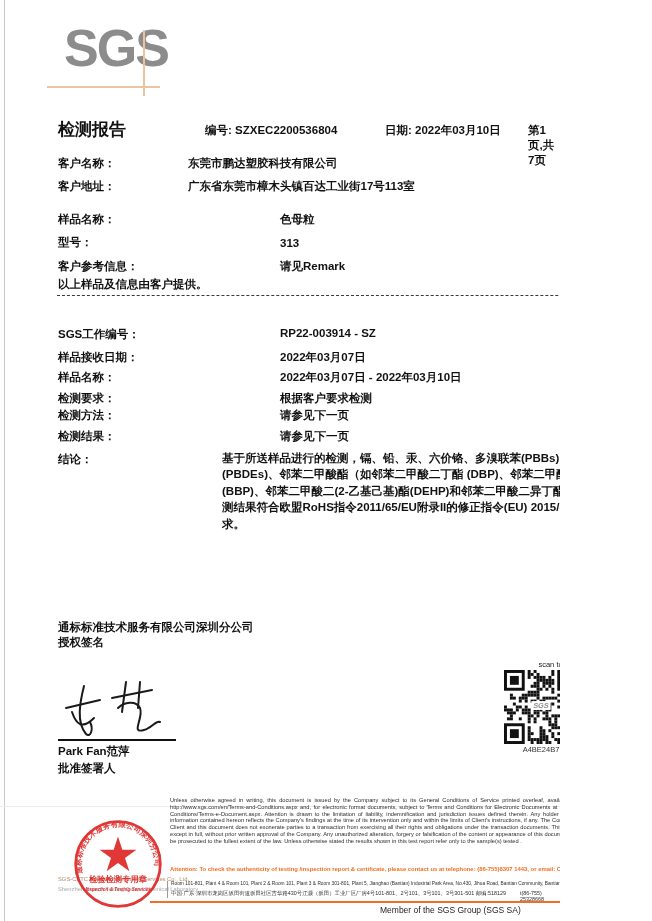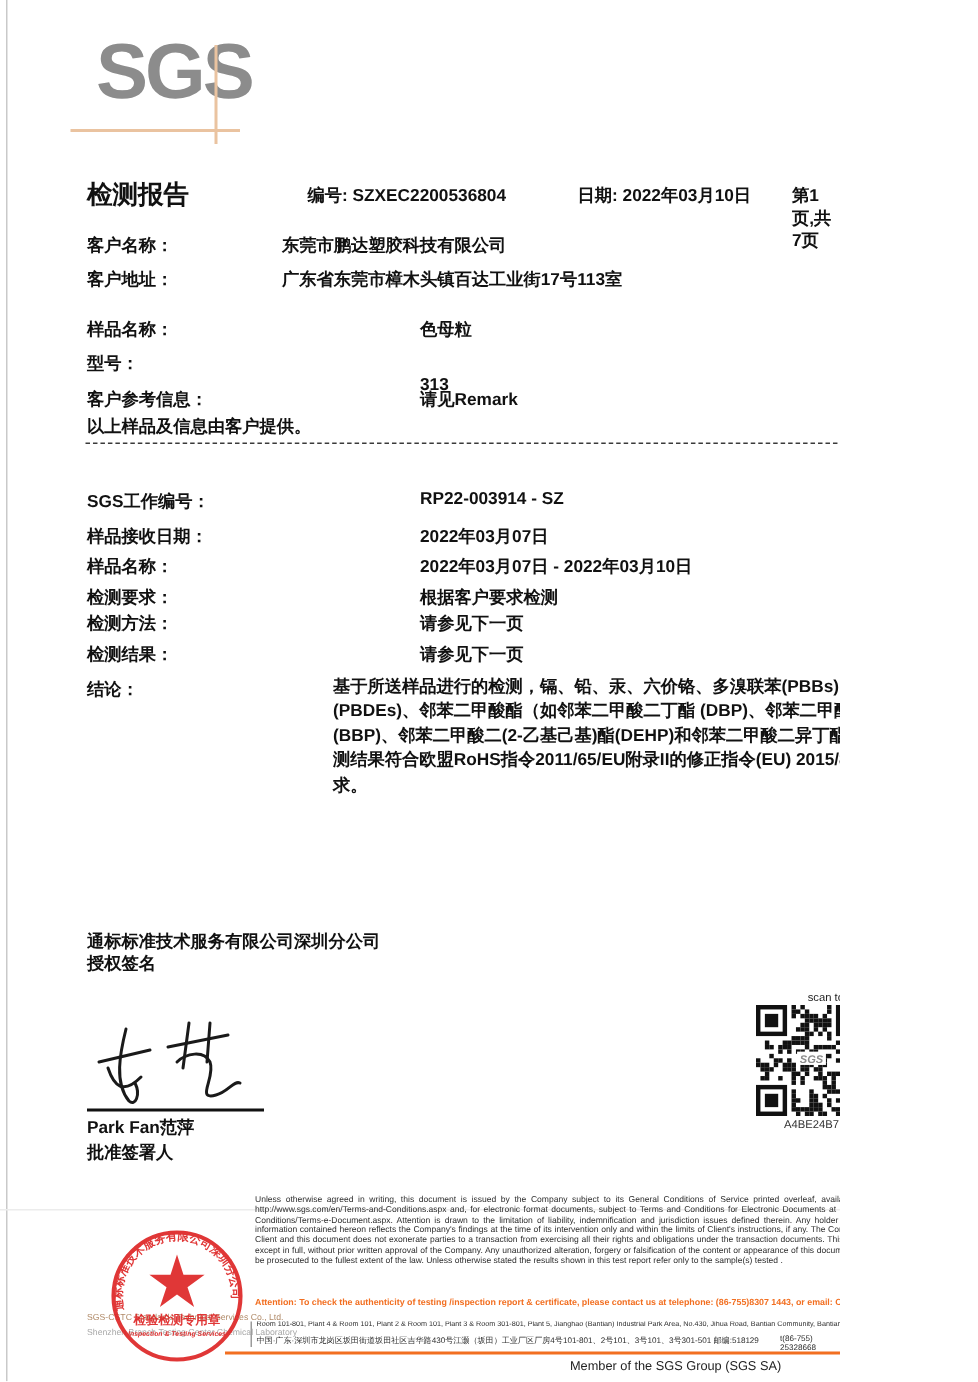--- a/index.html
+++ b/index.html
@@ -74,21 +74,21 @@
     <span class="lbl">客户地址：</span>
     <span class="val-a">广东省东莞市樟木头镇百达工业街17号113室</span>
   </div>
 
   <div class="row" style="top:212px">
     <span class="lbl">样品名称：</span>
     <span style="position:absolute;left:222px;top:0;">色母粒</span>
   </div>
   <div class="row" style="top:235px">
     <span class="lbl">型号：</span>
-    <span style="position:absolute;left:222px;top:16px;">313</span>
+    <span style="position:absolute;left:222px;top:2px;">313</span>
   </div>
   <div class="row" style="top:259px">
     <span class="lbl">客户参考信息：</span>
     <span style="position:absolute;left:222px;top:0;">请见Remark</span>
   </div>
   <div class="note">以上样品及信息由客户提供。</div>
   <div class="dashes"></div>
 
   <div class="row" style="top:327px">
     <span class="lbl">SGS工作编号：</span>

